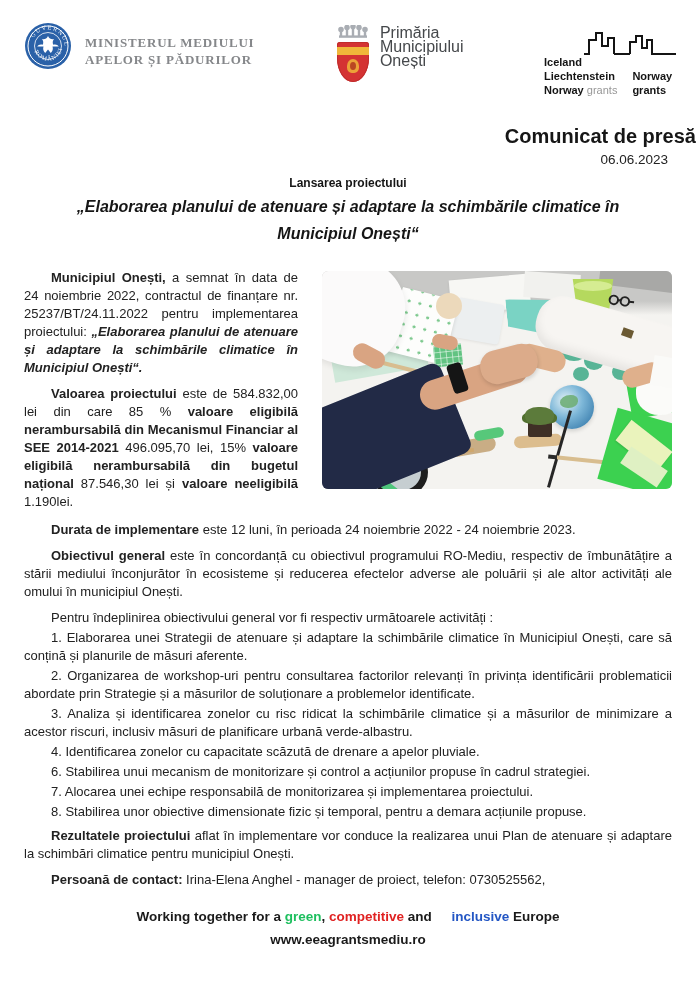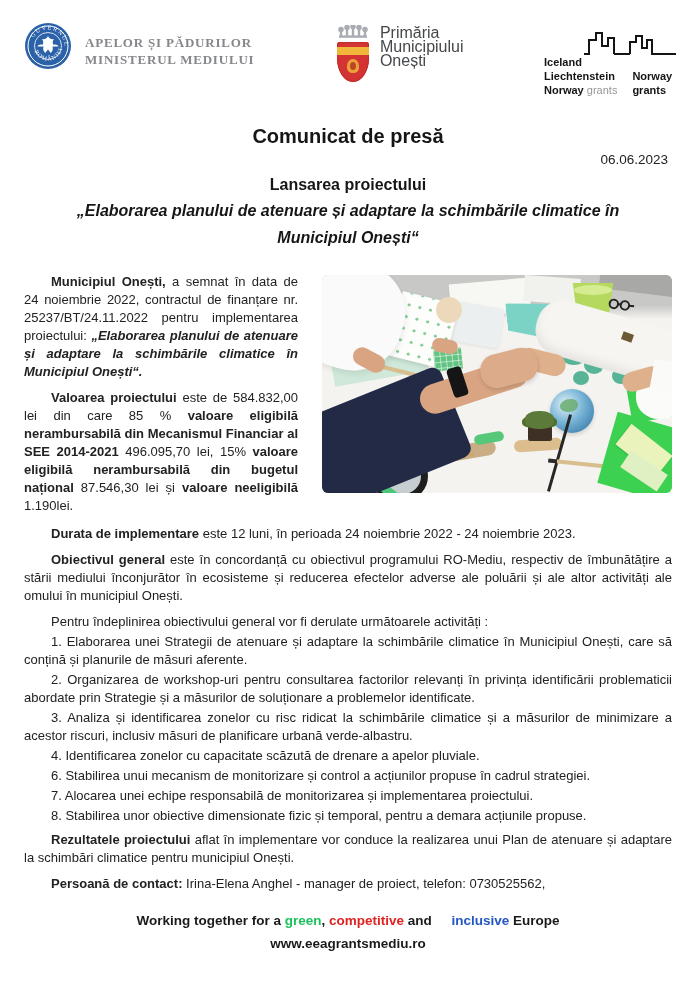--- a/index.html
+++ b/index.html
@@ -19,23 +19,23 @@
           background:#f0b73a;border-radius:50% 50% 40% 40%;opacity:.85;}
   .shield .emblem i{position:absolute;inset:3px;background:#b54a20;border-radius:50%;display:block;}
   .onesti-text{font-size:16px;font-weight:normal;color:#45484b;line-height:14px;margin-top:2px;}
   .grants{width:136px;font-size:11px;margin-top:8px;}
   .skyline{display:block;margin-left:40px;margin-bottom:-3px;}
   .grants-cols{display:flex;gap:15px;}
   .gcol1 div,.gcol2 div{font-weight:bold;color:#141414;line-height:14px;white-space:nowrap;}
   .ggray{color:#979797;font-weight:normal;}
   .gcol2{margin-top:14px;}
   
-  .h1{text-align:center;font-size:20px;font-weight:bold;margin:28px 0 0;color:#161616;}
+  .h1{text-align:right;font-size:20px;font-weight:bold;margin:28px 0 0;color:#161616;}
   .date{text-align:right;padding-right:28px;font-size:13.5px;margin-top:4px;color:#222;}
-  .h2{text-align:center;font-size:16px;font-weight:bold;margin-top:9px;color:#161616;}
+  .h2{text-align:center;font-size:12px;font-weight:bold;margin-top:9px;color:#161616;}
   .project{text-align:center;font-size:16px;font-weight:bold;font-style:italic;line-height:27px;
            margin:3px auto 0;max-width:600px;color:#161616;}
   
   .content{padding:0 24px;margin-top:22px;font-size:13px;line-height:18px;color:#222;}
   .row{display:flex;gap:24px;}
   .col{flex:1;min-width:0;}
   p.jp{text-align:justify;text-indent:27px;margin:0 0 8px;}
   p.li{text-align:justify;text-indent:27px;margin:0 0 2px;}
   p.intro{text-indent:27px;margin:6px 0 2px;}
   .contact{margin:8px 0 0;padding-left:27px;line-height:18px;}
@@ -65,22 +65,22 @@
             <path id="arcBot" d="M9.5 24a14.5 14.5 0 0 0 29 0"></path>
           </defs>
           <text font-size="6" fill="#fff" font-family="Liberation Serif,serif" letter-spacing="1.4">
             <textPath href="#arcTop" startOffset="16%">GUVERNUL</textPath></text>
           <text font-size="6" fill="#fff" font-family="Liberation Serif,serif" letter-spacing="1">
             <textPath href="#arcBot" startOffset="12%">ROMÂNIEI</textPath></text>
           <path fill="#fff" d="M24 14c-1.2 2.6-3.4 3.6-6.2 3 1.6 1.8 1.9 3.7.9 5.7-2.4-.7-4.3 0-5.5 1.8h6.3c-.8 2.6-.2 4.7 1.7 6.4l2.8-3.4 2.8 3.4c1.9-1.7 2.5-3.8 1.7-6.4h6.3c-1.2-1.8-3.1-2.5-5.5-1.8-1-2-.7-3.9.9-5.7-2.8.6-5-.4-6.2-3z"></path>
         </svg>
       </span>
       <div class="gov-text">
+        <div>MINISTERUL MEDIULUI</div>
         <div>APELOR ȘI PĂDURILOR</div>
-        <div>MINISTERUL MEDIULUI</div>
       </div>
     </div>
 
     <div class="onesti">
       <div class="crest">
         <svg width="34" height="13" viewBox="0 0 34 13">
           <g stroke="#a9adb3" stroke-width="2.4" fill="#a9adb3">
             <path d="M5 11V6M11 11V4M17 11V3M23 11V4M29 11V6" fill="none"></path>
             <circle cx="5" cy="4.5" r="1.6"></circle>
               <circle cx="11" cy="2.5" r="1.6"></circle>
@@ -198,21 +198,21 @@
         <i class="ph" style="left:158px;top:76px;width:58px;height:34px;background:#dcab8a;border-radius:16px;transform:rotate(-14deg);box-shadow:0 2px 4px rgba(0,0,0,.15);"></i>
         <i class="ph" style="left:300px;top:94px;width:40px;height:20px;background:#dfb08c;border-radius:10px;transform:rotate(-16deg);"></i>
         <i class="ph" style="left:330px;top:86px;width:26px;height:30px;background:#fafaf8;transform:rotate(10deg);"></i>
       </figure>
     </div>
 
     <p class="jp" style="margin-top:2px;"><b>Durata de implementare</b><span> este 12 luni, în perioada 24 noiembrie 2022 - 24 noiembrie 2023.</span></p>
 
     <p class="jp"><b>Obiectivul general</b><span> este în concordanță cu obiectivul programului RO-Mediu, respectiv de îmbunătățire a stării mediului înconjurător în ecosisteme și reducerea efectelor adverse ale poluării și ale altor activități ale omului în municipiul Onești.</span></p>
 
-    <p class="intro">Pentru îndeplinirea obiectivului general vor fi derulate următoarele activități :</p>
+    <p class="intro">Pentru îndeplinirea obiectivului general vor fi respectiv următoarele activități :</p>
 
     <p class="li">1. Elaborarea unei Strategii de atenuare și adaptare la schimbările climatice în Municipiul Onești, care să conțină și planurile de măsuri aferente.</p>
     <p class="li">2. Organizarea de workshop-uri pentru consultarea factorilor relevanți în privința identificării problematicii abordate prin Strategie și a măsurilor de soluționare a problemelor identificate.</p>
     <p class="li">3. Analiza și identificarea zonelor cu risc ridicat la schimbările climatice și a măsurilor de minimizare a acestor riscuri, inclusiv măsuri de planificare urbană verde-albastru.</p>
     <p class="li">4. Identificarea zonelor cu capacitate scăzută de drenare a apelor pluviale.</p>
     <p class="li">6. Stabilirea unui mecanism de monitorizare și control a acțiunilor propuse în cadrul strategiei.</p>
     <p class="li">7. Alocarea unei echipe responsabilă de monitorizarea și implementarea proiectului.</p>
     <p class="li">8. Stabilirea unor obiective dimensionate fizic și temporal, pentru a demara acțiunile propuse.</p>
 
     <p class="jp" style="margin-top:6px;"><b>Rezultatele proiectului</b><span> aflat în implementare vor conduce la realizarea unui Plan de atenuare și adaptare la schimbări climatice pentru municipiul Onești.</span></p>

